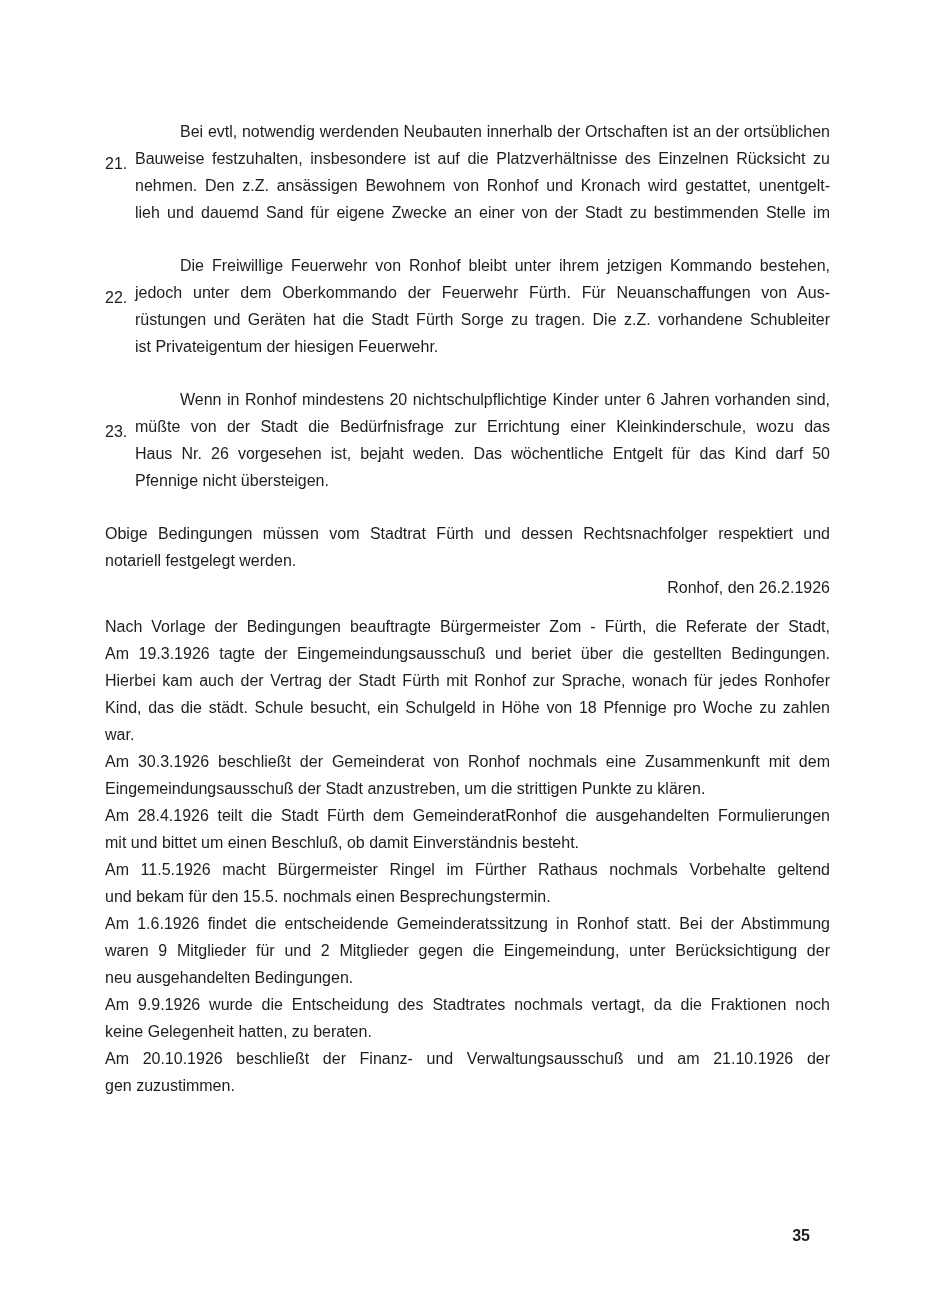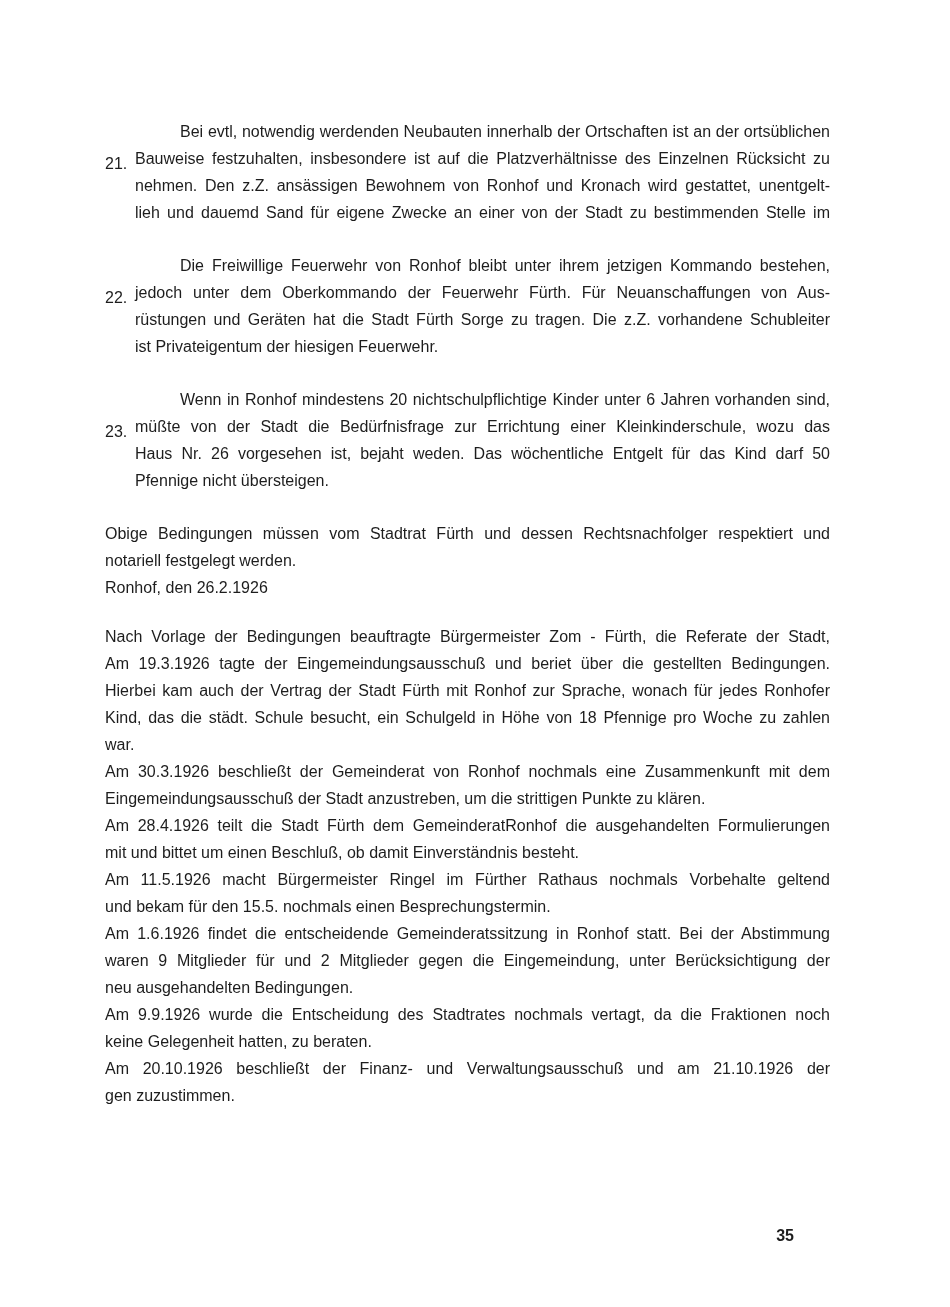--- a/index.html
+++ b/index.html
@@ -35,26 +35,26 @@
     text-align: justify;
     text-align-last: justify;
   }
   .line.line-last {
     text-align-last: left;
   }
   .first-indent .line:first-child {
     text-indent: 45px;
   }
   .closing { margin-top: 6px; }
-  .dateline { text-align: left; }
-  .body-par-first { margin-top: 22px; }
+  .dateline { text-align: right; }
+  .body-par-first { margin-top: 12px; }
   .bold { font-weight: normal; }
   .page-number {
     position: absolute;
-    right: 156px;
+    right: 140px;
     bottom: 58px;
     font-weight: bold;
   }
 </style>
 </head>
 <body>
 
 <div class="page">
 
   <section class="numbered first-indent">

